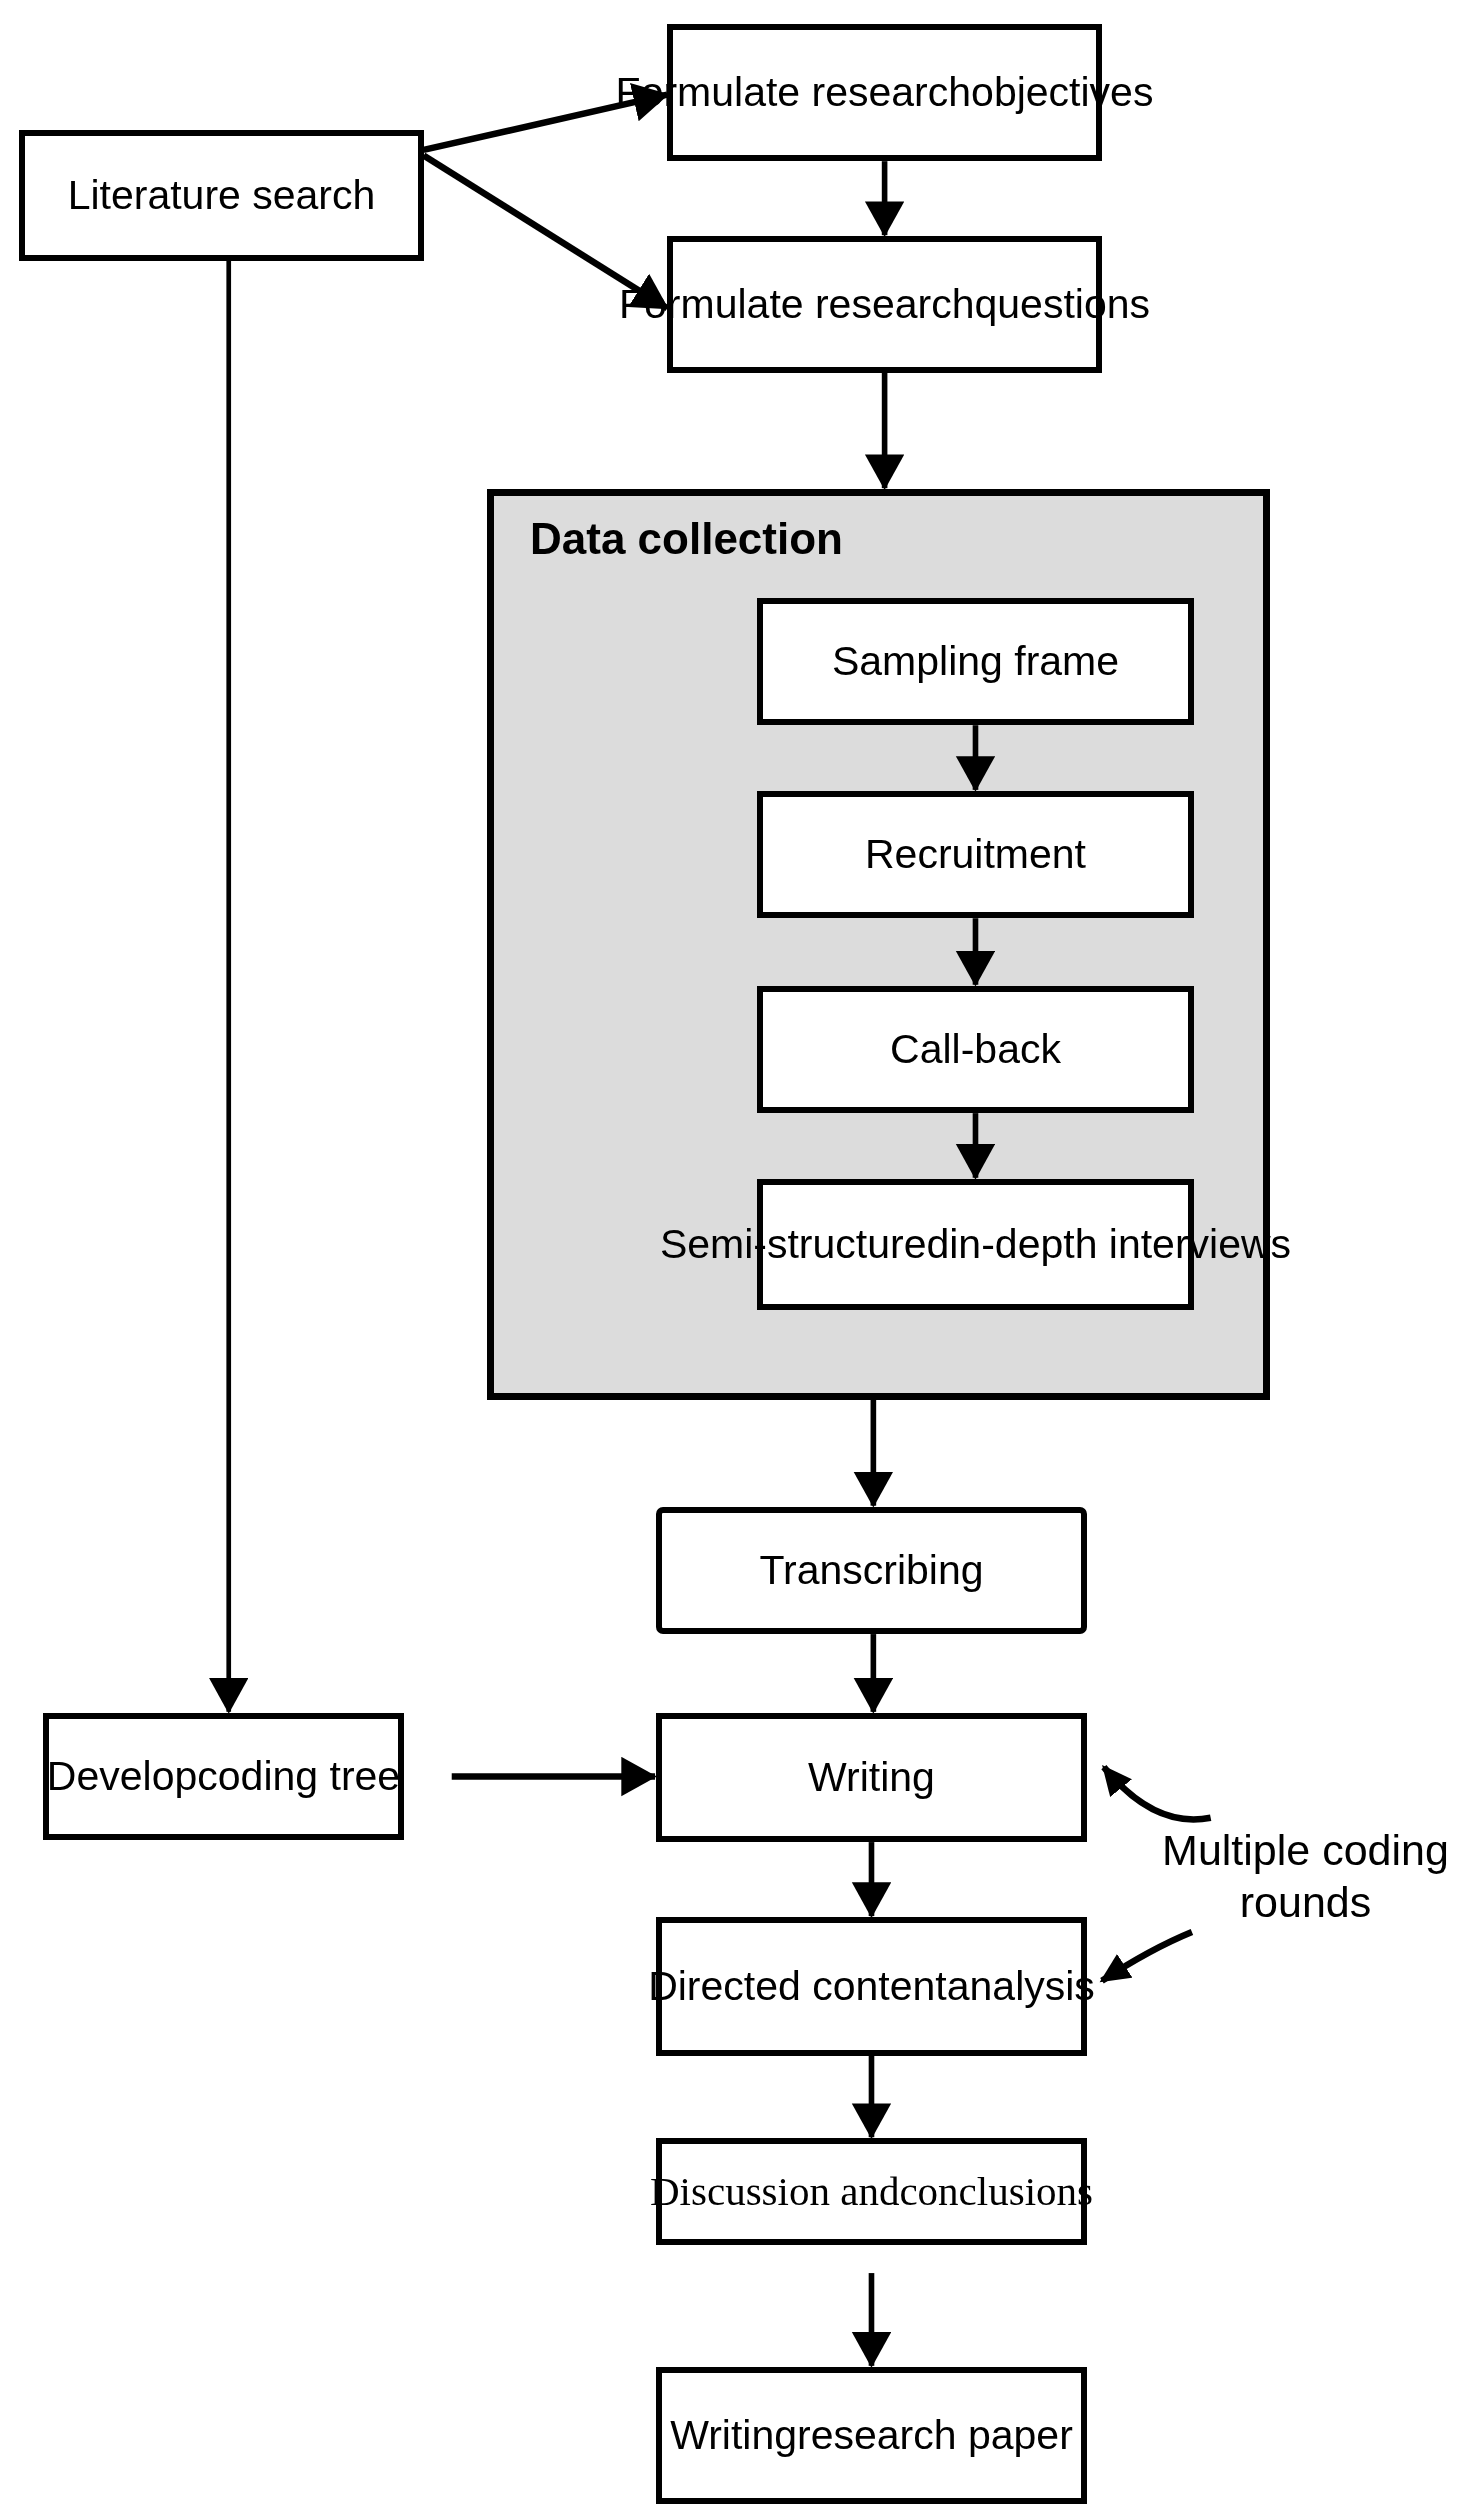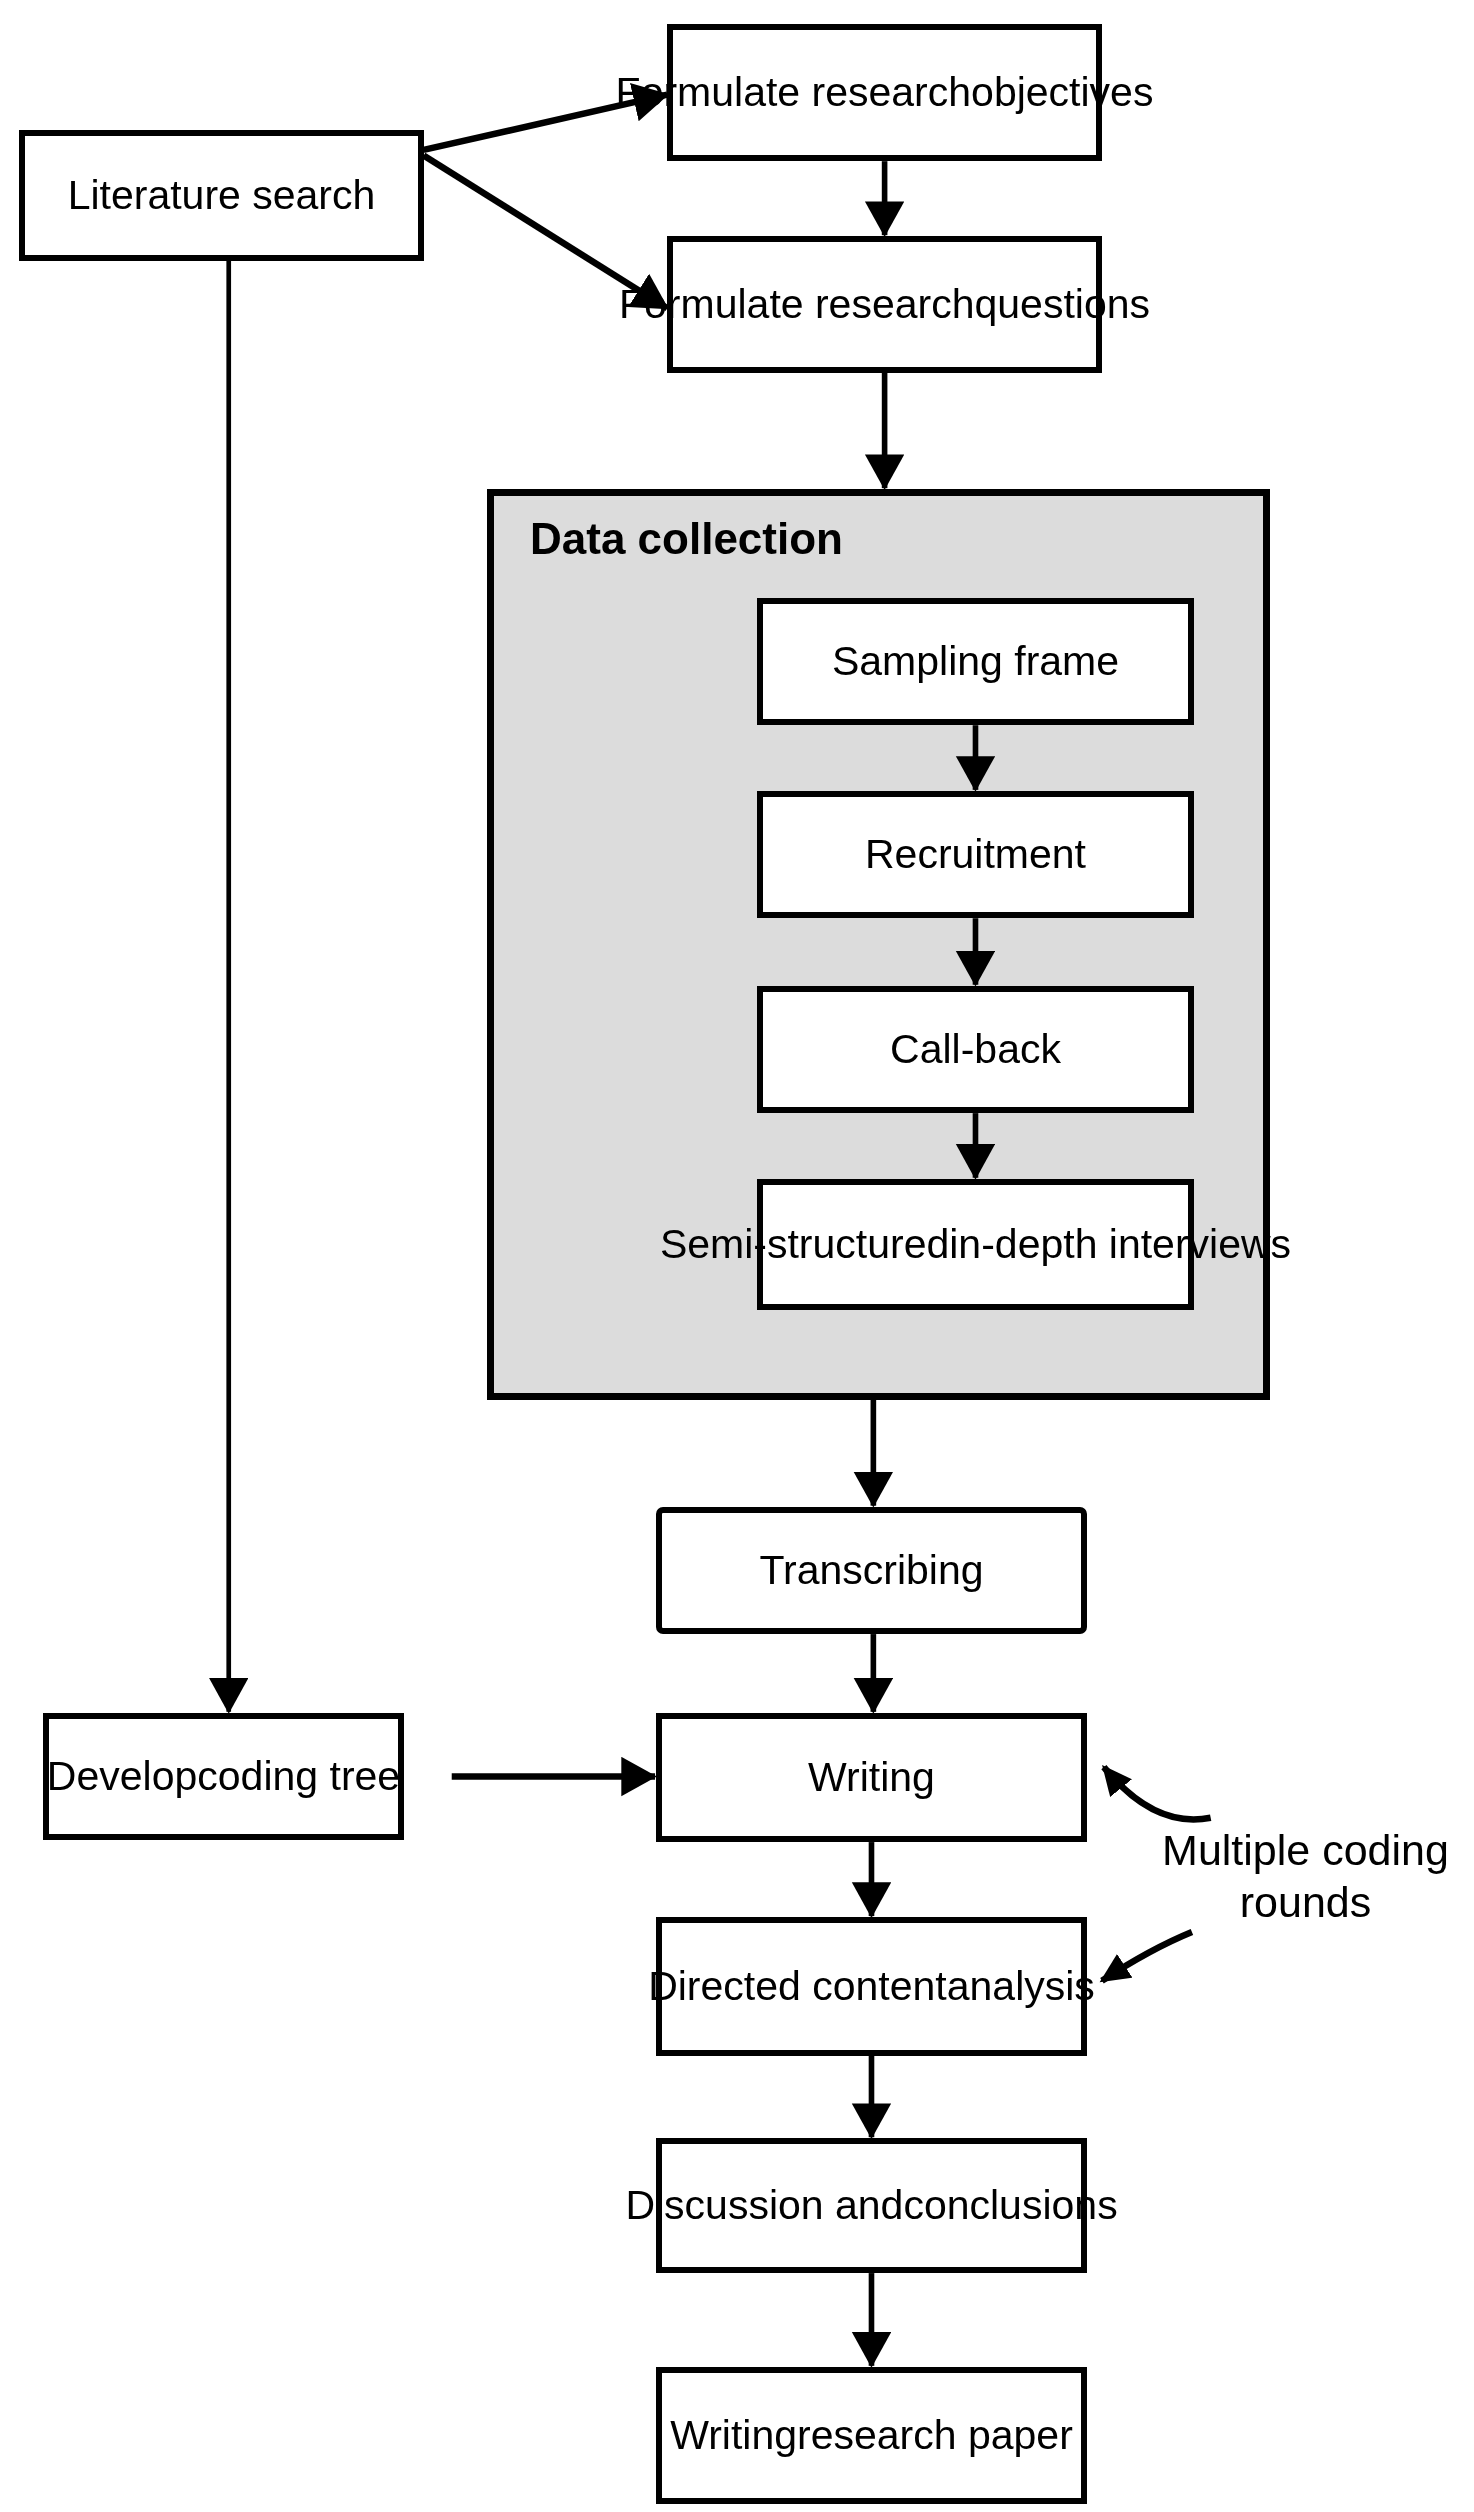--- a/index.html
+++ b/index.html
@@ -134,21 +134,21 @@
 
   <div class="node" style="left:656px; top:1713px; width:431px; height:129px;">
     <span>Writing</span>
   </div>
 
   <div class="node" style="left:656px; top:1917px; width:431px; height:139px;">
     <span>Directed content</span>
     <span>analysis</span>
   </div>
 
-  <div class="node" style="left:656px; top:2138px; width:431px; height:135px;">
+  <div class="node" style="left:656px; top:2138px; width:431px; height:107px;font-family:Liberation Serif, serif;">
     <span>Discussion and</span>
     <span>conclusions</span>
   </div>
 
   <div class="node" style="left:656px; top:2367px; width:431px; height:137px;">
     <span>Writing</span>
     <span>research paper</span>
   </div>
 
   <div class="annotation" style="left:1121px; top:1825px; width:369px;">

